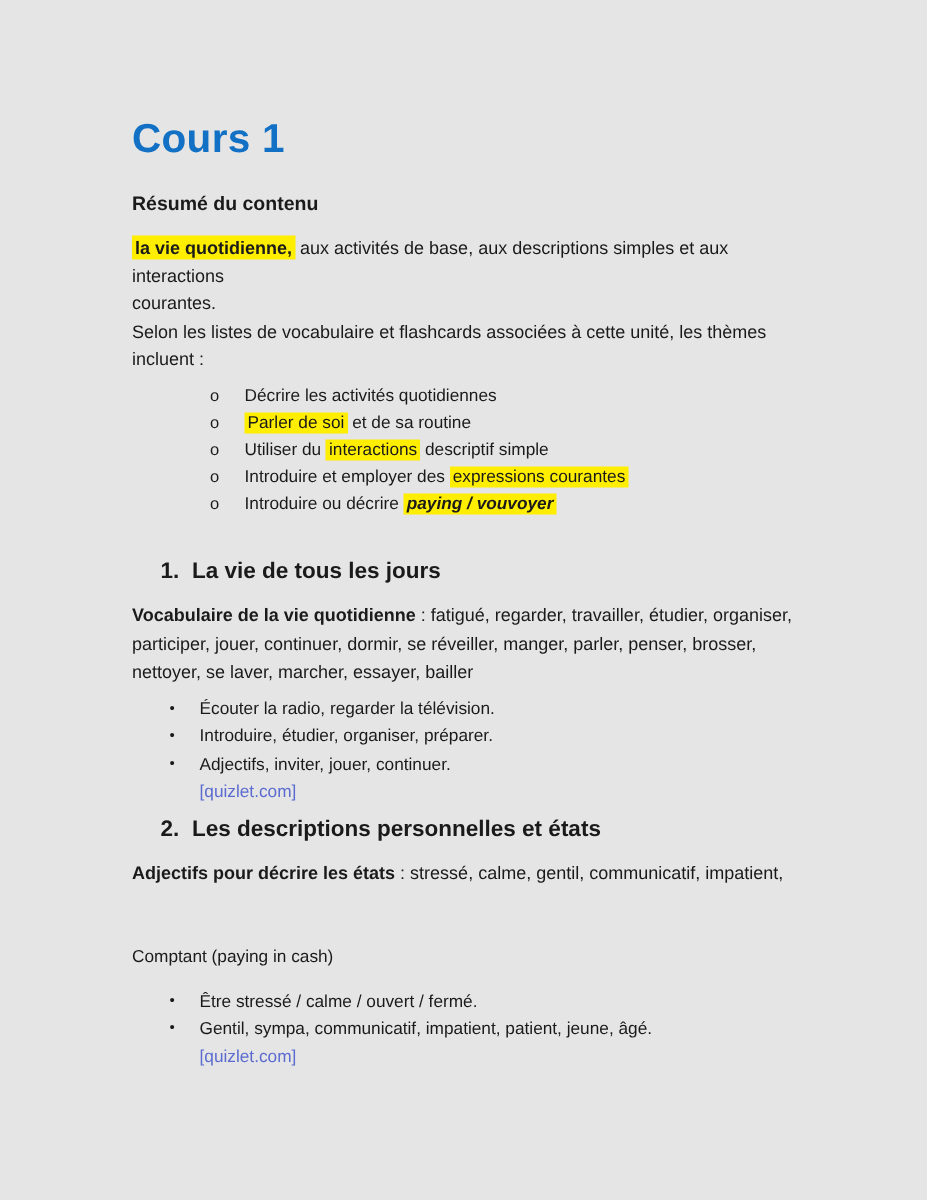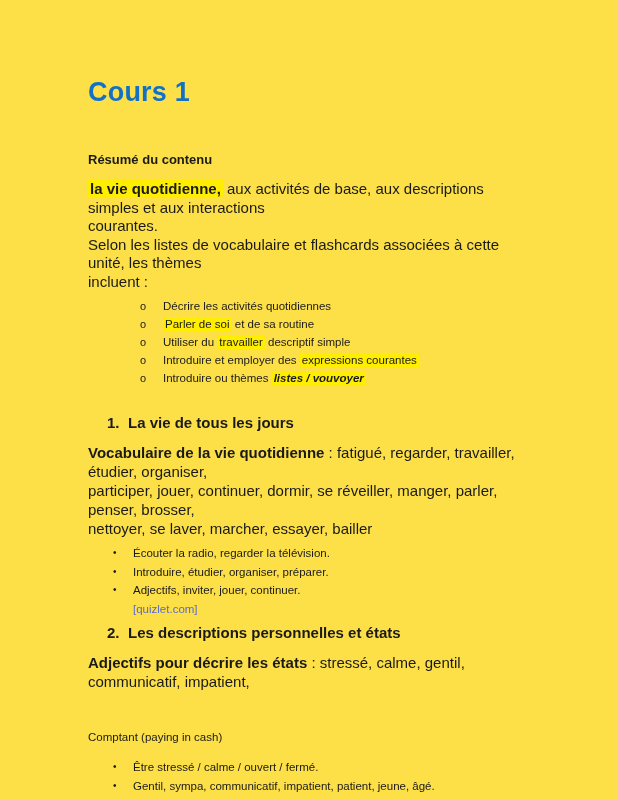--- a/index.html
+++ b/index.html
@@ -7,43 +7,43 @@
     --highlight-yellow: #ffee00;
     --link-blue: #5b6bd0;
     --text: #1a1a1a;
   }
   * { margin: 0; padding: 0; box-sizing: border-box; }
   html, body { background: #ffffff; }
   .page {
     position: relative;
     width: 618px;
     height: 800px;
-    background: #fde047;
+    background: #e5e5e5;
     font-family: "Liberation Sans", "DejaVu Sans", sans-serif;
     color: var(--text);
     overflow: hidden;
   }
   .content {
     padding: 76px 88px 0 88px;
   }
   .doc-title {
     font-size: 27px;
     font-weight: 700;
     color: var(--title-blue);
     line-height: 33px;
     letter-spacing: 0.2px;
   }
   .summary-heading {
-    margin-top: 42px;
+    margin-top: 18px;
     font-size: 13px;
     font-weight: 700;
     line-height: 18px;
   }
   .body-text {
-    font-size: 15px;
+    font-size: 12px;
     line-height: 18.5px;
   }
   .intro { margin-top: 11px; }
   .hl {
     background: var(--highlight-yellow);
     padding: 1px 2px;
   }
   .hl-bold { font-weight: 700; }
   .hl-italic { font-style: italic; font-weight: 600; }
   .o-list { margin-top: 6px; }
@@ -124,29 +124,29 @@
       <div class="o-item">
         <span class="o-marker">o</span>
         <span><span>Décrire les activités quotidiennes</span><span></span></span>
       </div>
       <div class="o-item">
         <span class="o-marker">o</span>
         <span><span class="hl">Parler de soi</span><span> et de sa routine</span></span>
       </div>
       <div class="o-item">
         <span class="o-marker">o</span>
-        <span><span>Utiliser du </span><span class="hl">travailler</span><span> descriptif simple</span></span>
+        <span><span>Utiliser du </span><span class="hl">interactions</span><span> descriptif simple</span></span>
       </div>
       <div class="o-item">
         <span class="o-marker">o</span>
         <span><span>Introduire et employer des </span><span class="hl">expressions courantes</span></span>
       </div>
       <div class="o-item">
         <span class="o-marker">o</span>
-        <span><span>Introduire ou thèmes </span><span class="hl hl-italic">listes / vouvoyer</span></span>
+        <span><span>Introduire ou décrire </span><span class="hl hl-italic">paying / vouvoyer</span></span>
       </div>
     </div>
 
     <div class="section-heading">
       <span class="section-number">1.</span>
       <span>La vie de tous les jours</span>
     </div>
 
     <div class="body-text para">
       <div><span class="bold-label">Vocabulaire de la vie quotidienne</span><span> : fatigué, regarder, travailler, étudier, organiser,</span></div>

